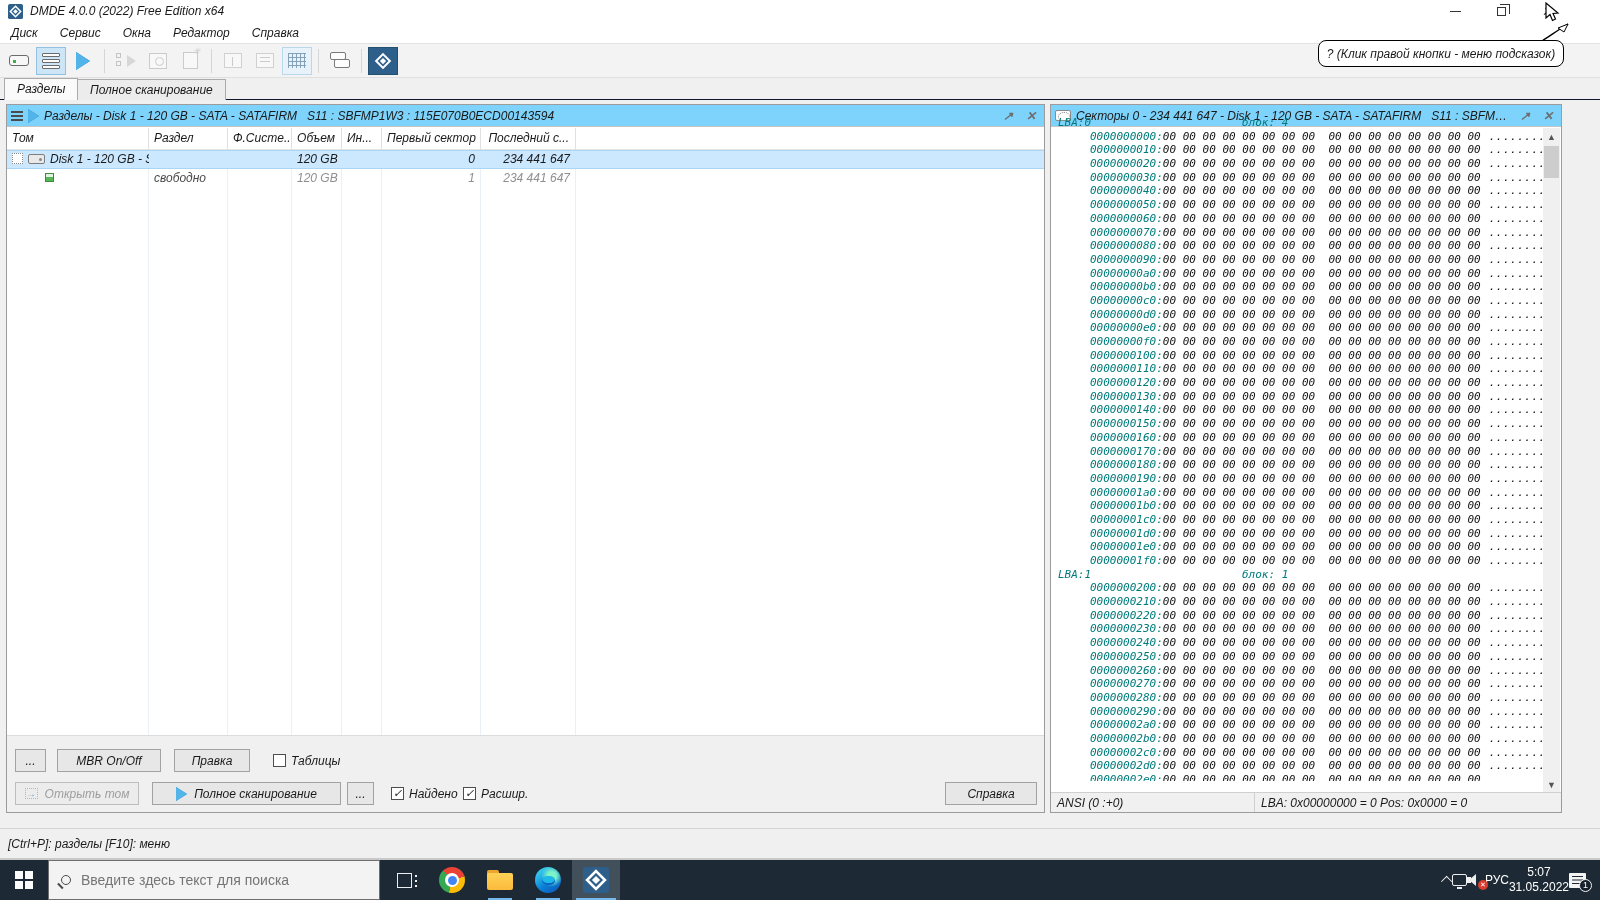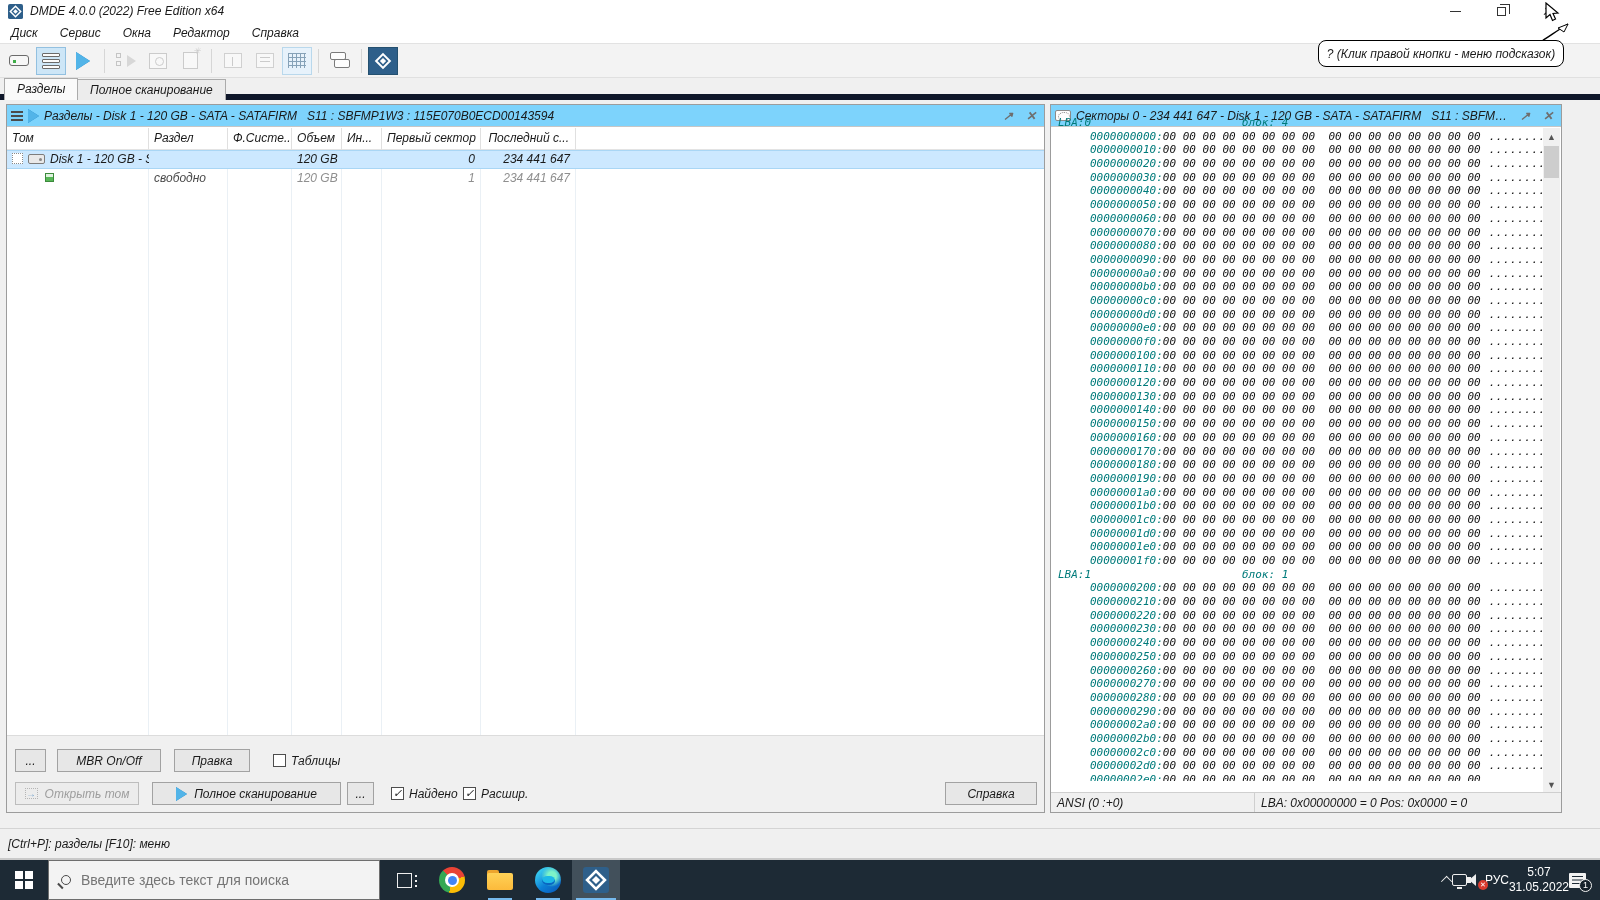--- a/index.html
+++ b/index.html
@@ -55,21 +55,21 @@
   .ic-hexgrid { width:18px; height:15px; background:
      repeating-linear-gradient(90deg, #6f8fa8 0 1.5px, transparent 1.5px 4px),
      repeating-linear-gradient(#6f8fa8 0 1.5px, transparent 1.5px 4px); opacity:.8; }
   .ic-wins { position:relative; width:20px; height:17px; }
   .ic-wins i { position:absolute; border:1px solid #7a7a7a; background:#fdfdfd; border-radius:2px; }
   .ic-wins i:nth-child(1){ left:0; top:0; width:16px; height:8px; }
   .ic-wins i:nth-child(2){ left:4px; top:7px; width:16px; height:9px; }
   .logo-btn { background:#2e5f8a !important; border-color:#24506f !important; }
 
   
-  #tabstrip { position:absolute; left:0; top:78px; width:1600px; height:22px; background:#f0f0f0; border-bottom:6px solid #0f172a; }
+  #tabstrip { position:absolute; left:0; top:78px; width:1600px; height:22px; background:#f0f0f0; border-bottom:1px solid #0f172a; }
   .tab { position:absolute; top:1px; height:21px; padding:3px 12px 0; border:1px solid #ababab; border-bottom:none; background:#ececec; }
   .tab.active { top:0; height:22px; background:#fafafa; z-index:2; }
   #tab-parts { left:4px; } #tab-scan { left:77px; }
 
   
   .panel { position:absolute; background:#ffffff; border:1px solid #9c9c9c; }
   .panel-header { position:absolute; left:0; top:0; right:0; height:22px; background:#7dd3fc;
      border-bottom:1px solid #c6c6c6; display:flex; align-items:center; padding:0 4px; gap:5px; overflow:hidden; }
   .ph-title { white-space:pre; overflow:hidden; text-overflow:ellipsis; flex:1; }
   .ph-btn { color:#6e6e6e; font-size:12px; font-weight:bold; padding:0 4px; }

